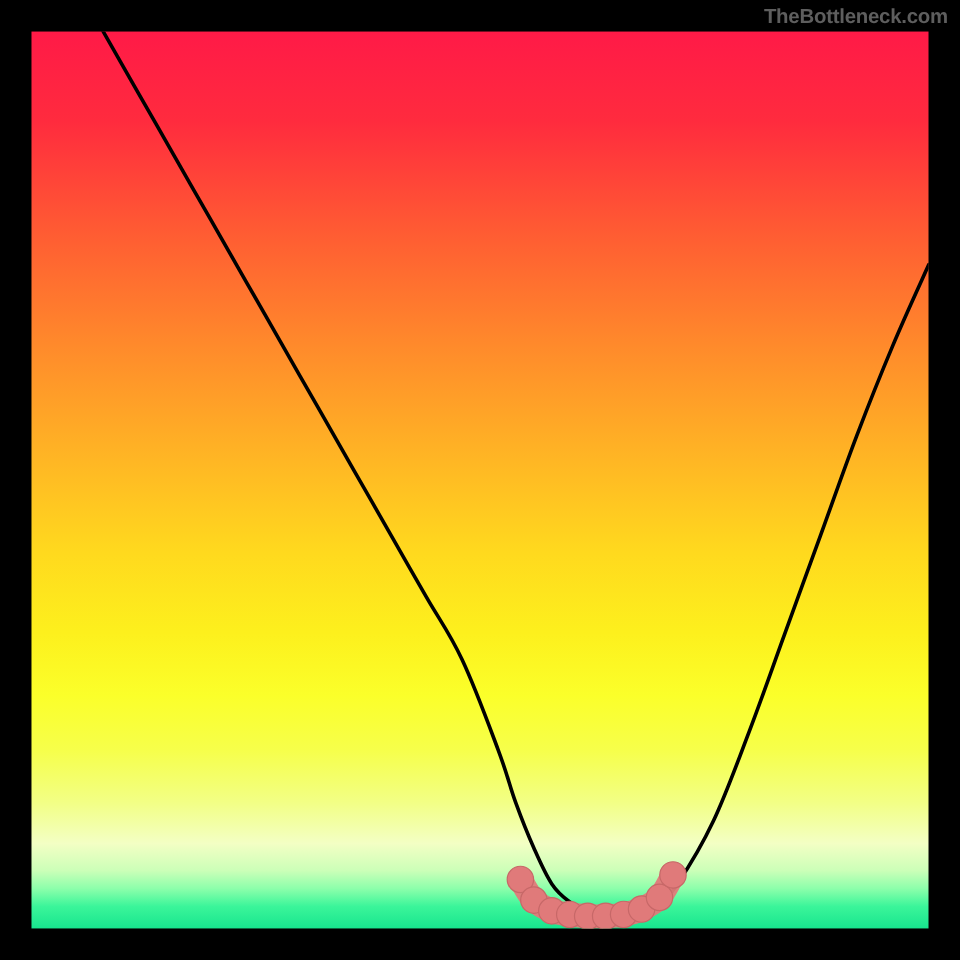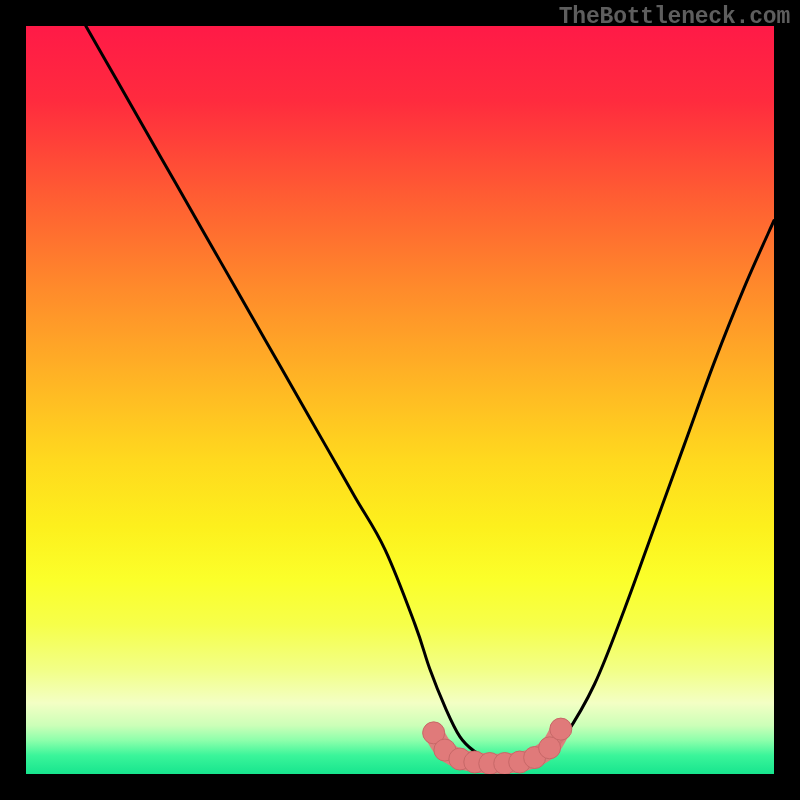--- a/index.html
+++ b/index.html
@@ -21,22 +21,22 @@
     left: 26px;
     top: 26px;
     width: 748px;
     height: 748px;
     overflow: hidden;
   }
   .watermark {
     position: absolute;
     top: 4px;
     right: 10px;
-    font-family: Liberation Mono, monospace;
-    font-size: 23px;
+    font-family: Liberation Sans, sans-serif;
+    font-size: 17px;
     font-weight: 600;
     color: #5e5e5e;
     letter-spacing: -0.2px;
     user-select: none;
     text-align: center;
   }
   svg { display: block; }
 </style>
 </head>
 <body>

